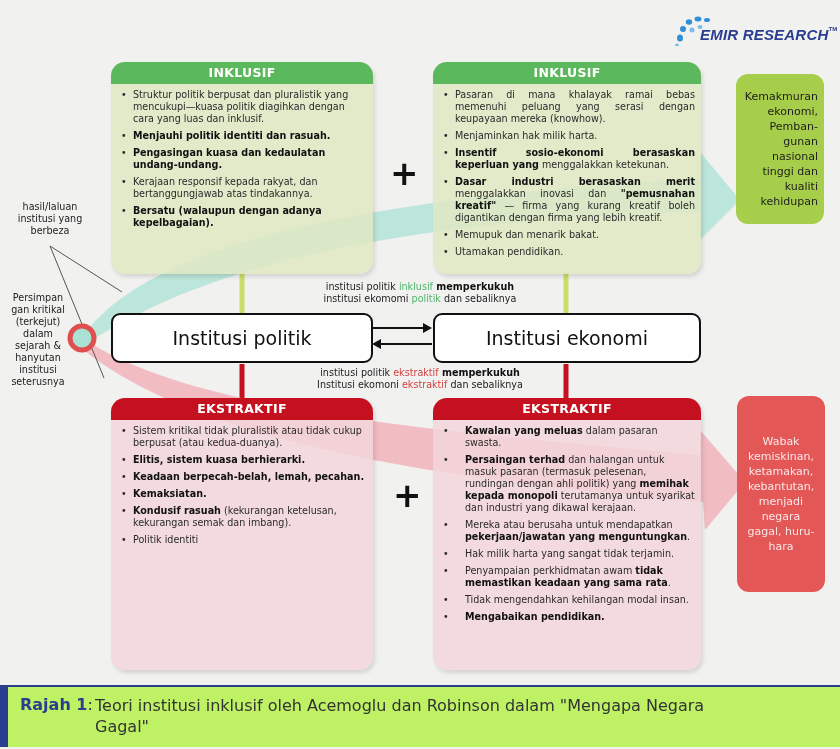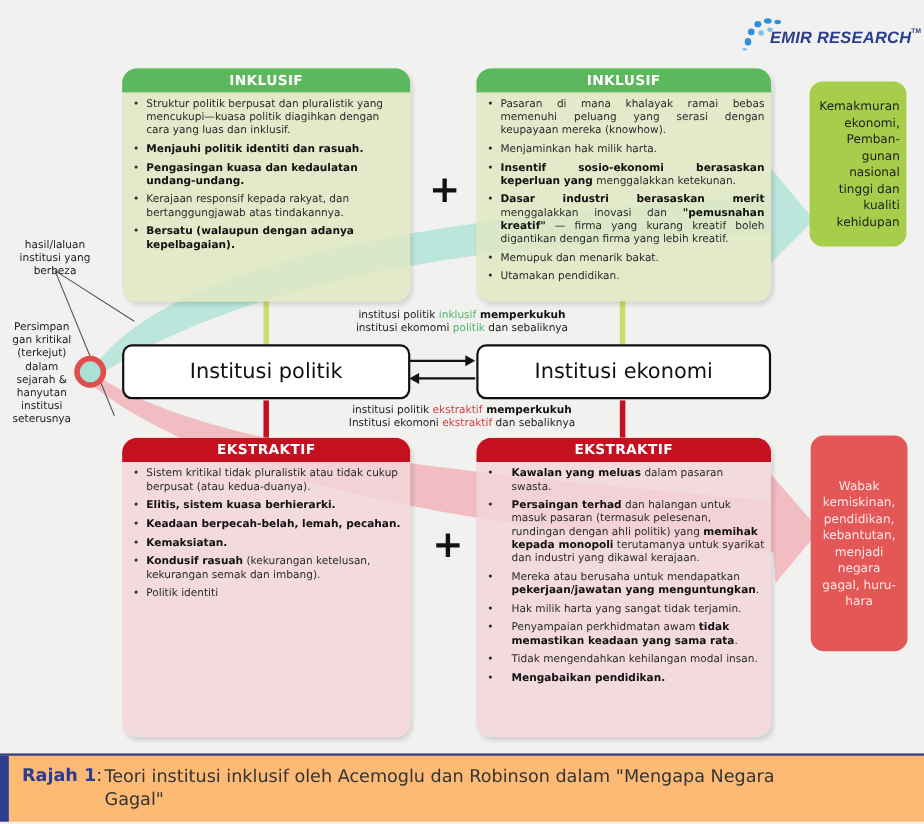--- a/index.html
+++ b/index.html
@@ -87,21 +87,21 @@
 
   .mid-text { position: absolute; text-align: center; font-size: 9.6px; line-height: 12px; color: #222; white-space: nowrap; }
   .kw-green { color: #4fb46a; }
   .kw-red { color: #d43f3f; }
 
   .side-label { position: absolute; text-align: center; font-size: 9.6px; line-height: 12px; color: #222; }
 
   
   .caption {
     position: absolute; left: 0; top: 685px; width: 840px; height: 62px;
-    background: #fdba74;
+    background: #bef264;
     border-top: 2px solid #2b3d8f;
   }
   .caption-bar { position: absolute; left: 0; top: 0; width: 8px; height: 60px; background: #2b3d8f; }
   .caption-label { position: absolute; left: 20px; top: 8px; font-size: 16px; font-weight: bold; color: #2b3d8f; }
   .caption-colon { font-weight: normal; color: #333; }
   .caption-text { position: absolute; left: 95px; top: 8px; width: 660px; font-size: 16px; line-height: 21px; color: #333; }
 </style>
 </head>
 <body>
 
@@ -165,21 +165,21 @@
 </div>
 
 <div class="plus" style="left:390px; top:156px;">+</div>
 <div class="plus" style="left:393px; top:478px;">+</div>
 
 <div class="outcome good" style="left:736px; top:74px; width:88px; height:150px;text-align:right;">
   <span>Kemakmuran ekonomi, Pemban-gunan nasional tinggi dan kualiti kehidupan</span>
 </div>
 
 <div class="outcome bad" style="left:737px; top:396px; width:88px; height:196px;">
-  <span>Wabak kemiskinan, pendidikan, kebantutan, menjadi negara gagal, huru-hara</span>
+  <span>Wabak kemiskinan, ketamakan, kebantutan, menjadi negara gagal, huru-hara</span>
 </div>
 
 <div class="mid-text" style="left:298px; top:281px; width:244px;">
   <div><span>institusi politik </span><span class="kw-green">inklusif</span><b> memperkukuh</b></div>
   <div><span>institusi ekomomi </span><span class="kw-green">politik</span><span> dan sebaliknya</span></div>
 </div>
 
 <div class="inst" style="left:111px; top:313px; width:262px; height:50px;">
   <span>Institusi politik</span>
 </div>
@@ -210,20 +210,20 @@
     <li><b>Kawalan yang meluas</b><span> dalam pasaran swasta.</span></li>
     <li><b>Persaingan terhad</b><span> dan halangan untuk masuk pasaran (termasuk pelesenan, rundingan dengan ahli politik) yang </span><b>memihak kepada monopoli</b><span> terutamanya untuk syarikat dan industri yang dikawal kerajaan.</span></li>
     <li><span>Mereka atau berusaha untuk mendapatkan </span><b>pekerjaan/jawatan yang menguntungkan</b><span>.</span></li>
     <li><span>Hak milik harta yang sangat tidak terjamin.</span></li>
     <li><span>Penyampaian perkhidmatan awam </span><b>tidak memastikan keadaan yang sama rata</b><span>.</span></li>
     <li><span>Tidak mengendahkan  kehilangan modal insan.</span></li>
     <li><b>Mengabaikan pendidikan.</b></li>
   </ul>
 </div>
 
-<div class="side-label" style="left:8px; top:217px; width:84px;">hasil/laluan institusi yang berbeza</div>
+<div class="side-label" style="left:8px; top:201px; width:84px;">hasil/laluan institusi yang berbeza</div>
 <div class="side-label" style="left:6px; top:292px; width:64px;">Persimpan gan kritikal (terkejut) dalam sejarah &amp; hanyutan institusi seterusnya</div>
 
 <div class="caption">
   <div class="caption-bar"></div>
   <div class="caption-label"><span>Rajah 1</span><span class="caption-colon">:</span></div>
   <div class="caption-text">Teori institusi inklusif oleh Acemoglu dan Robinson dalam "Mengapa Negara Gagal"</div>
 </div>
 
 </body></html>

